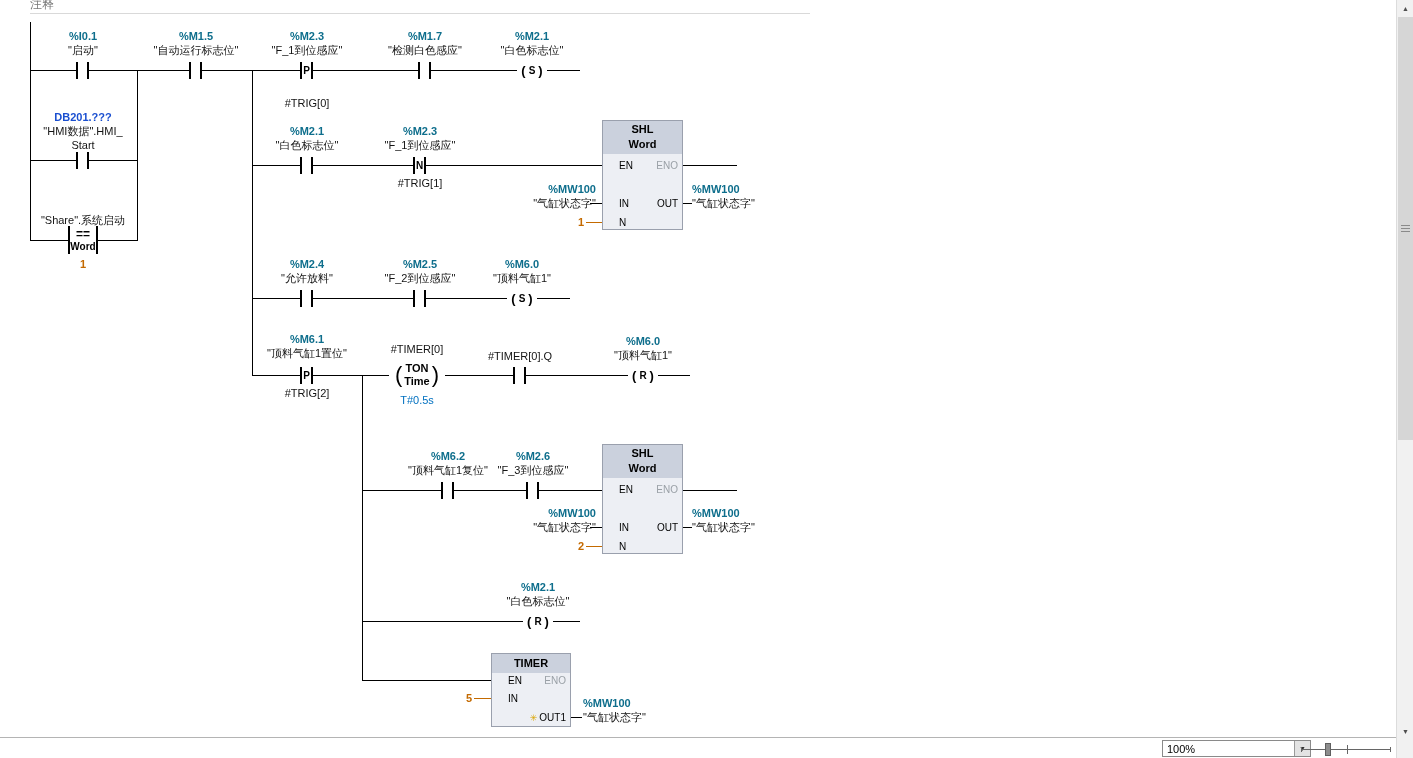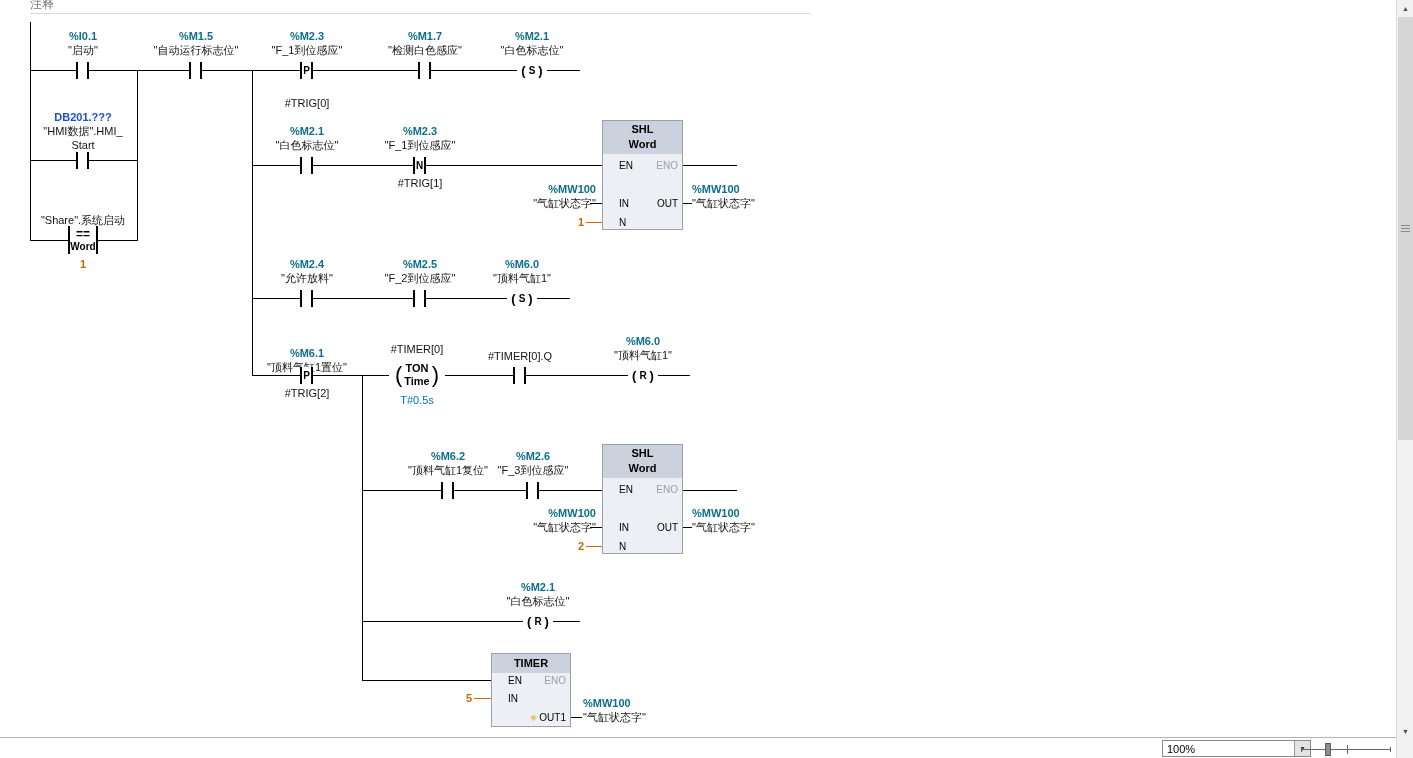--- a/index.html
+++ b/index.html
@@ -213,21 +213,21 @@
   <div class="lbl" style="left:452px;top:257px;width:140px">
     <div class="addr">%M6.0</div>
     <div class="nm">"顶料气缸1"</div>
   </div>
   <div class="coil" style="left:507px;top:290px">
     <span class="par">(</span>
     <span class="op">S</span>
     <span class="par">)</span>
   </div>
 
-  <div class="lbl" style="left:237px;top:346px;width:140px">
+  <div class="lbl" style="left:237px;top:332px;width:140px">
     <div class="addr">%M6.1</div>
     <div class="nm">"顶料气缸1置位"</div>
   </div>
   <div class="contact" style="left:300px;top:367px">
     <span>P</span>
   </div>
   <div class="lbl nm" style="left:237px;top:386px;width:140px">#TRIG[2]</div>
 
   <div class="lbl nm" style="left:347px;top:342px;width:140px">#TIMER[0]</div>
   <div class="timer" style="left:389px;top:358px">

